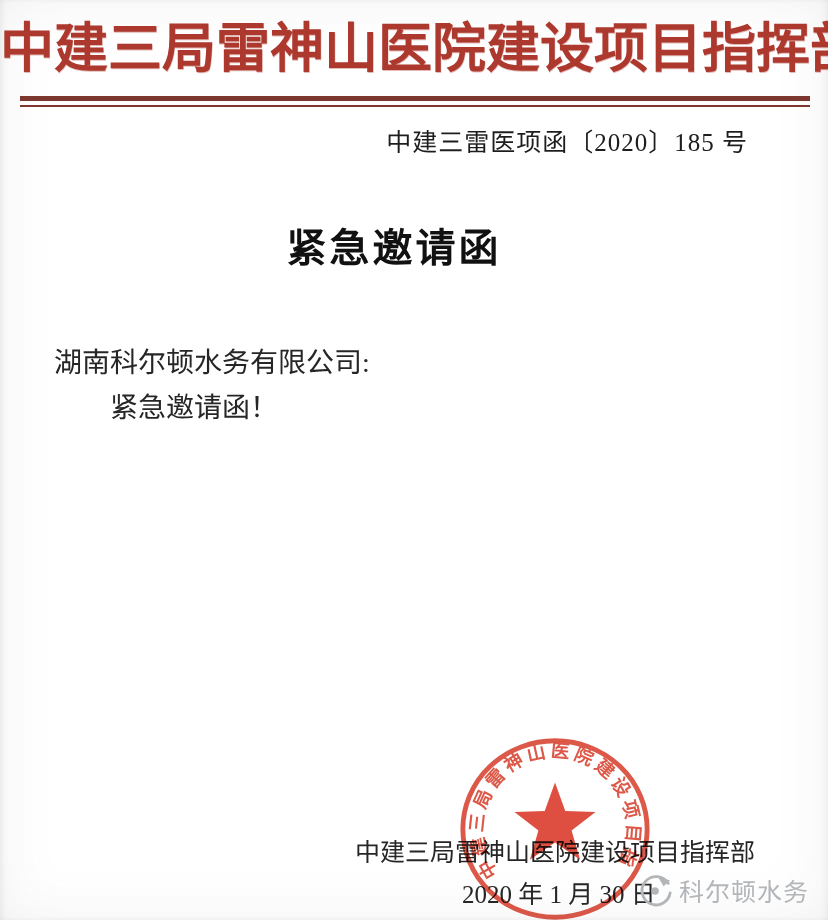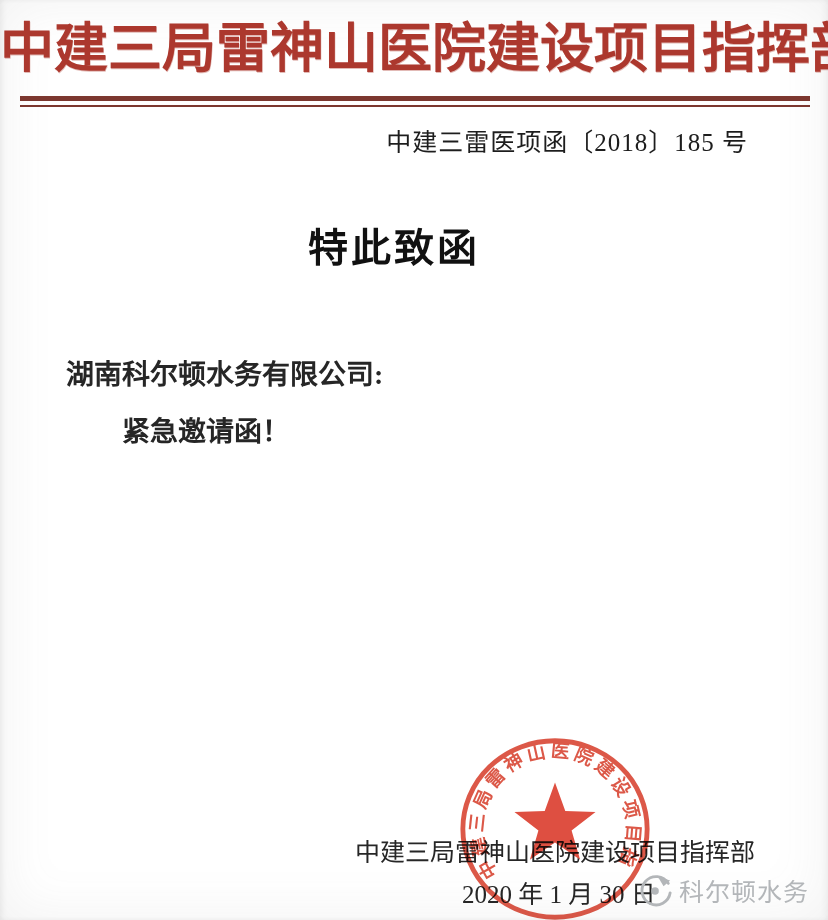--- a/index.html
+++ b/index.html
@@ -54,21 +54,21 @@
   }
   .letter-body {
     position: absolute;
     top: 340px; left: 54px;
     width: 724px;
     font-size: 28px;
     line-height: 45px;
     text-align: justify;
     color: #262626;
   }
-  .letter-body p { margin: 12px; font-weight: bold; }
+  .letter-body p { margin: 0; }
   .letter-body .indent { text-indent: 2em; }
   .signature-org {
     position: absolute;
     top: 832px; right: 73px;
     font-size: 25px;
     color: #262626;
     white-space: nowrap;
   }
   .signature-date {
     position: absolute;
@@ -103,23 +103,23 @@
 </style>
 </head>
 <body>
 
 <div class="page">
 
   <h1 class="header-title">中建三局雷神山医院建设项目指挥部</h1>
 
   <div class="header-rule"></div>
 
-  <div class="ref-number">中建三雷医项函〔2018〕185 号</div>
+  <div class="ref-number">中建三雷医项函〔2020〕185 号</div>
 
-  <h2 class="doc-title">特此致函</h2>
+  <h2 class="doc-title">紧急邀请函</h2>
 
   <div class="letter-body">
     <p>湖南科尔顿水务有限公司:</p>
     <p class="indent">紧急邀请函！</p>
   </div>
 
   <div class="signature-org">中建三局雷神山医院建设项目指挥部</div>
 
   <div class="signature-date">2020 年 1 月 30 日</div>
 

